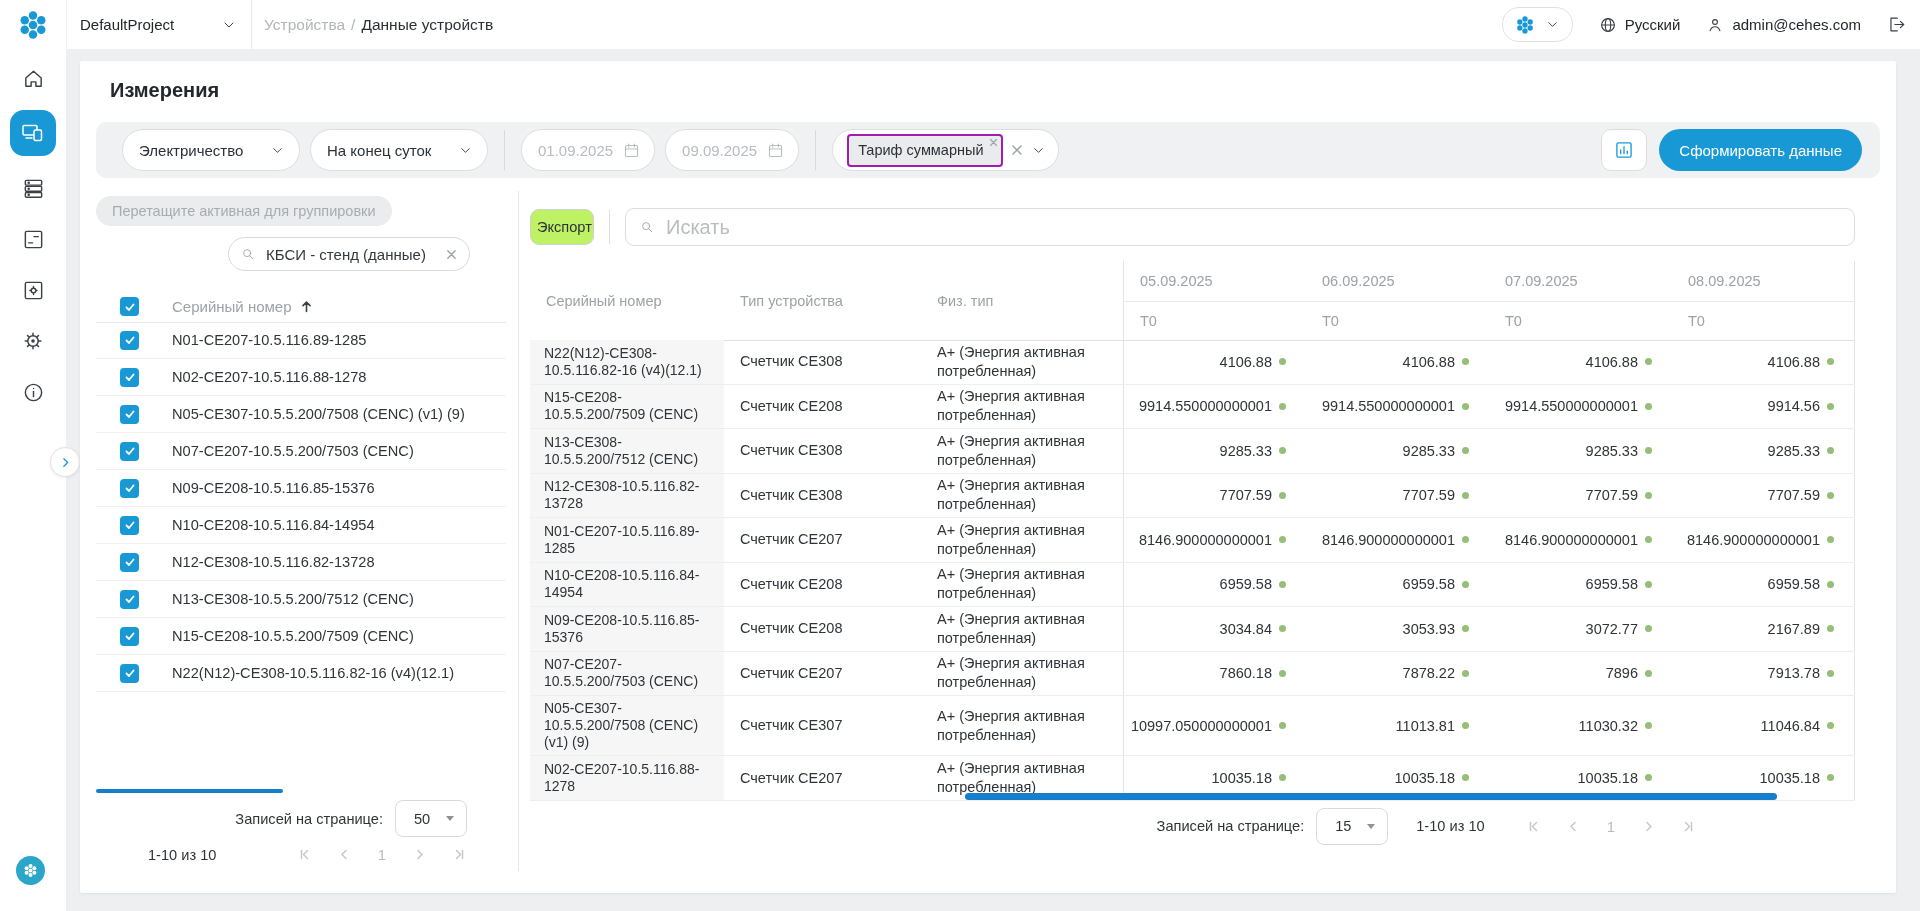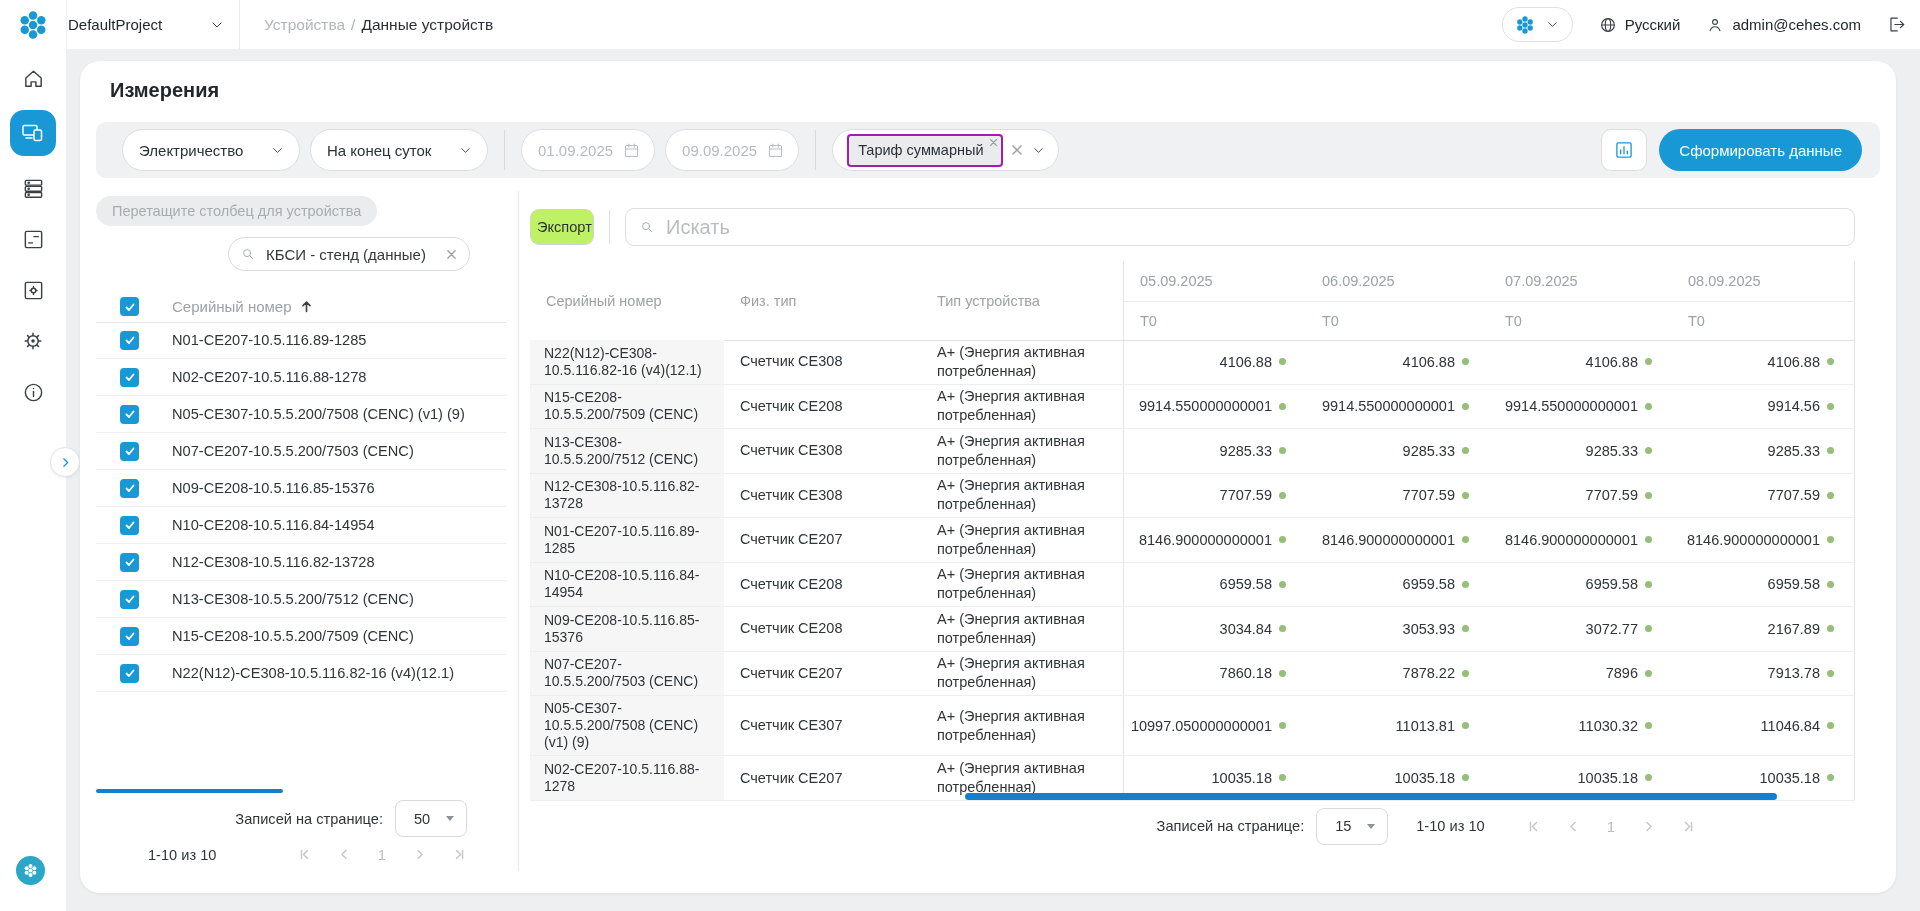--- a/index.html
+++ b/index.html
@@ -4,39 +4,39 @@
 <style>
   html,body{margin:0;padding:0;width:1920px;height:911px;overflow:hidden;
     font-family:"Liberation Sans",sans-serif;background:#edeff1;color:#2f3439;}
   svg{display:block}
   .ic{stroke:#3a4046;fill:none;stroke-width:1.5;stroke-linecap:round;stroke-linejoin:round}
   .ic-gray{stroke:#9ca2a8}
   .ic-light{stroke:#b9bdc2}
   
   .topbar{position:absolute;left:0;top:0;width:1920px;height:49px;background:#fff;z-index:5;}
   .logo-box{position:absolute;left:0;top:0;width:66px;height:49px;display:flex;align-items:center;justify-content:center;border-right:1px solid #eef0f2;}
-  .project-select{position:absolute;left:54px;top:0;width:186px;height:49px;display:flex;align-items:center;
+  .project-select{position:absolute;left:66px;top:0;width:186px;height:49px;display:flex;align-items:center;
     padding:0 14px;box-sizing:border-box;border-right:1px solid #e7e9eb;cursor:pointer;font-size:15px;color:#23282d;}
   .project-select span{flex:1}
   .breadcrumb{position:absolute;left:264px;top:0;height:49px;display:flex;align-items:center;gap:6px;font-size:15.5px;}
   .bc-gray{color:#b2b6ba}.bc-cur{color:#2b3036;font-weight:500}
   .topbar-right{position:absolute;right:14px;top:0;height:49px;display:flex;align-items:center;gap:26px;}
   .org-pill{display:flex;align-items:center;gap:10px;border:1px solid #dfe1e4;border-radius:17px;height:33px;padding:0 12px;cursor:pointer;}
   .tb-item{display:flex;align-items:center;gap:8px;font-size:15px;color:#23282d;cursor:pointer;}
   
   .rail{position:absolute;left:0;top:49px;width:66px;bottom:0;background:#fff;}
   .rail-item{width:66px;height:44px;margin:7px 0;display:flex;align-items:center;justify-content:center;cursor:pointer;}
   .rail-active{width:46px;height:46px;margin:10px auto;border-radius:14px;background:var(--accent);display:flex;align-items:center;justify-content:center;}
   .rail-active .ic{stroke:#fff}
   .rail-expand{position:absolute;left:50px;top:447px;width:28px;height:28px;border-radius:50%;background:#fff;
     border:1px solid #e2e4e7;box-shadow:0 1px 3px rgba(0,0,0,.08);display:flex;align-items:center;justify-content:center;cursor:pointer;}
   .fab{position:absolute;left:16px;top:856px;width:29px;height:29px;border-radius:50%;background:#2aa6c9;
     display:flex;align-items:center;justify-content:center;cursor:pointer;border:none;}
   
-  .card{position:absolute;left:80px;top:61px;width:1816px;height:832px;background:#fff;border-radius:20px;
+  .card{position:absolute;left:80px;top:61px;width:1816px;height:832px;background:#fff;border-radius:2px;
     box-shadow:0 1px 3px rgba(40,50,60,.07);}
   .page-title{position:absolute;left:30px;top:18px;font-size:20px;font-weight:bold;color:#22272c;}
   
   .filterbar{position:absolute;left:16px;top:61px;width:1784px;height:56px;background:#f0f1f3;border-radius:10px;
     display:flex;align-items:center;gap:10px;padding:0 18px 0 26px;box-sizing:border-box;}
   .fpill{background:#fff;border:1px solid #dcdee1;border-radius:21px;height:42px;display:flex;align-items:center;
     box-sizing:border-box;font-size:15px;color:#2c3136;cursor:pointer;}
   .fselect{width:178px;justify-content:space-between;padding:0 14px 0 16px;}
   .fdate{padding:0 14px 0 16px;gap:10px;color:#b7bbc0;}
   .fchip{padding:0 12px 0 14px;gap:8px;}
@@ -304,21 +304,21 @@
         <rect x="3.5" y="3.5" width="17" height="17" rx="1.5" stroke-linejoin="round"></rect>
         <line x1="8" y1="16.5" x2="8" y2="12"></line>
           <line x1="12" y1="16.5" x2="12" y2="8"></line>
           <line x1="16" y1="16.5" x2="16" y2="13.5"></line>
       </svg>
     </div>
     <button class="gen-btn">Сформировать данные</button>
   </div>
 
   <div class="left-panel">
-    <div class="group-pill">Перетащите столбец для устройства</div>
+    <div class="group-pill">Перетащите активная для группировки</div>
     <div class="panel-search">
       <svg class="ic ic-gray" width="14" height="14" viewBox="0 0 24 24">
         <circle cx="10.5" cy="10.5" r="6"></circle>
           <line x1="15" y1="15" x2="20" y2="20"></line>
       </svg>
       <input type="text" value="КБСИ - стенд (данные)" style="">
       <svg class="ic ic-gray" width="11" height="11" viewBox="0 0 12 12">
           <path d="M2 2l8 8M10 2l-8 8"></path>
         </svg>
     </div>
@@ -453,22 +453,22 @@
     <div class="tbl-search">
       <svg class="ic ic-gray" width="14" height="14" viewBox="0 0 24 24">
         <circle cx="10.5" cy="10.5" r="6"></circle>
           <line x1="15" y1="15" x2="20" y2="20"></line>
       </svg>
       <input type="text" placeholder="Искать" style="">
     </div>
 
     <div class="tbl-head">
       <div class="th fixed">Серийный номер</div>
+      <div class="th fixed">Тип устройства</div>
       <div class="th fixed">Физ. тип</div>
-      <div class="th fixed">Тип устройства</div>
     <div class="th th-date first" style="grid-column: 4;">05.09.2025</div>
         <div class="th th-date" style="grid-column: 5;">06.09.2025</div>
         <div class="th th-date" style="grid-column: 6;">07.09.2025</div>
         <div class="th th-date last" style="grid-column: 7;">08.09.2025</div>
         <div class="th th-t0 first" style="grid-column: 4;">Т0</div>
         <div class="th th-t0" style="grid-column: 5;">Т0</div>
         <div class="th th-t0" style="grid-column: 6;">Т0</div>
         <div class="th th-t0 last" style="grid-column: 7;">Т0</div>
       </div>
     <div class="tbl-body">

